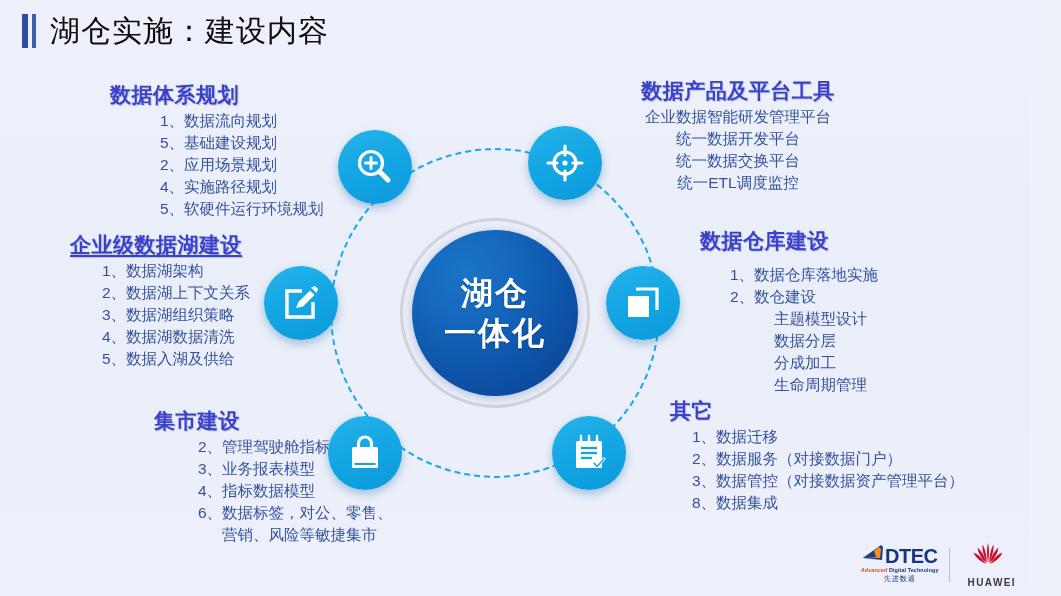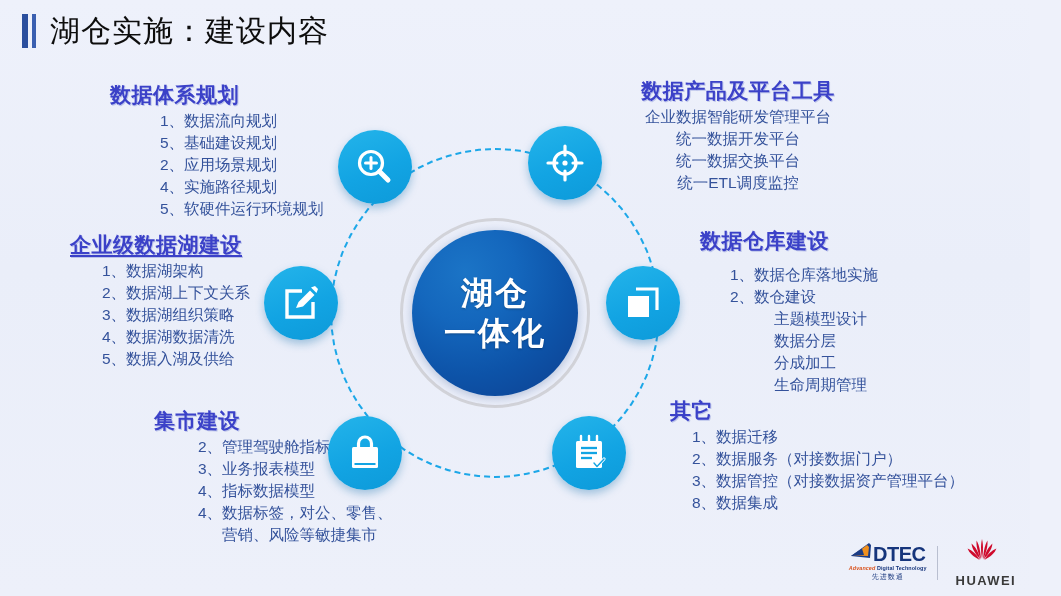--- a/index.html
+++ b/index.html
@@ -198,21 +198,21 @@
   .dtec-sub em { font-style: italic; color: #d9531e; }
   .dtec-cn {
     font-size: 7px;
     color: #16357c;
     letter-spacing: 1px;
     margin-top: 1px;
   }
   .logo-divider { width: 1px; height: 34px; background: #b9bfd0; }
   .logo-hw { display: flex; flex-direction: column; align-items: center; }
   .hw-word {
-    font-size: 13px;
+    font-size: 10px;
     font-weight: bold;
     color: #3a3a3a;
     letter-spacing: 1.4px;
     margin-top: 7px;
     padding-left: 8px;
   }
 </style>
 </head>
 <body>
 
@@ -349,21 +349,21 @@
       <li class="sub">生命周期管理</li>
     </ul>
   </div>
 
   <div class="blk" id="blk-bl">
     <h3>集市建设</h3>
     <ul>
       <li>2、管理驾驶舱指标体系建设</li>
       <li>3、业务报表模型</li>
       <li>4、指标数据模型</li>
-      <li>4、数据标签，对公、零售、</li>
+      <li>6、数据标签，对公、零售、</li>
       <li class="cont">营销、风险等敏捷集市</li>
     </ul>
   </div>
 
   <div class="blk" id="blk-br">
     <h3>其它</h3>
     <ul>
       <li>1、数据迁移</li>
       <li>2、数据服务（对接数据门户）</li>
       <li>3、数据管控（对接数据资产管理平台）</li>

